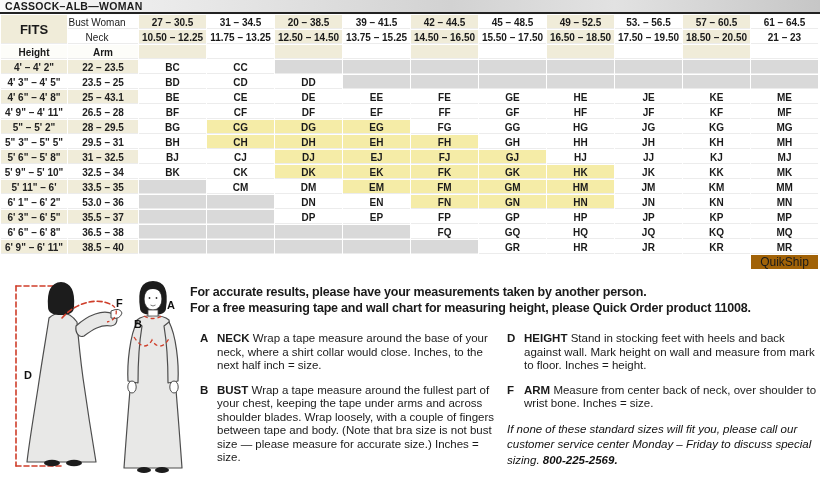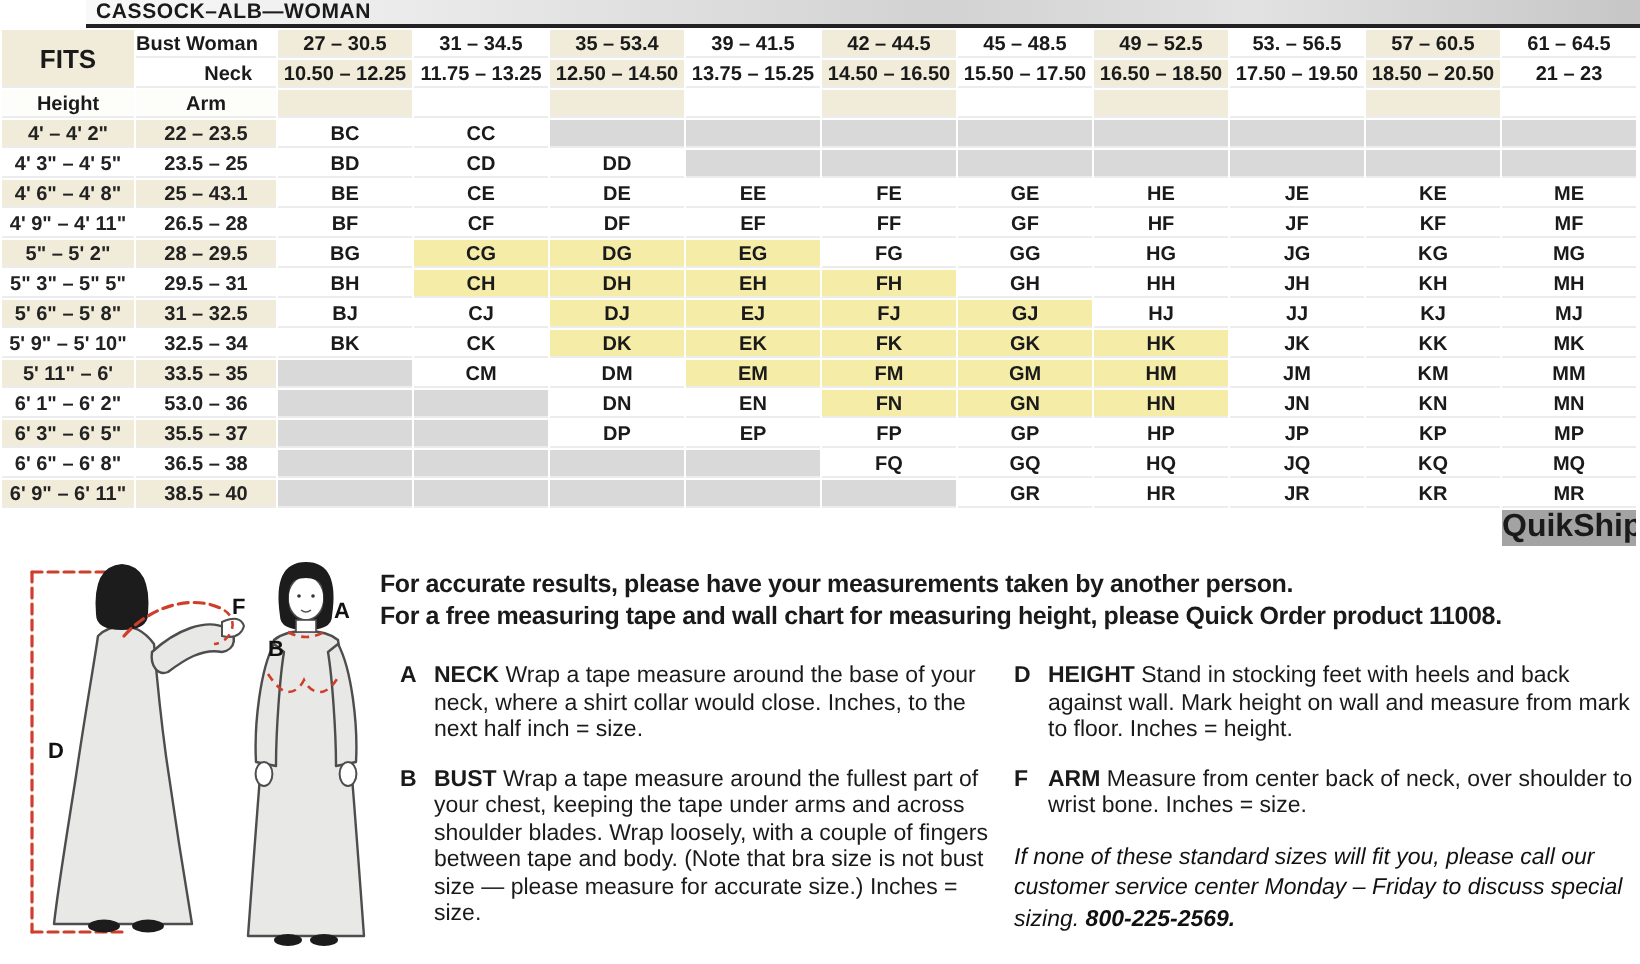--- a/index.html
+++ b/index.html
@@ -8,42 +8,41 @@
     background:#fff;color:#1a1a1a;
     font-family:"Liberation Sans","DejaVu Sans",sans-serif;
     -webkit-font-smoothing:antialiased;
   }
   
   .title-bar{
     height:12px;line-height:12px;padding-left:5px;box-sizing:content-box;
     font-size:10.5px;font-weight:bold;letter-spacing:.3px;
     background:linear-gradient(to right,#f9f9f9 0%,#d2d2d2 55%,#e2e2e2 75%,#c6c6c6 100%);
     border-bottom:2px solid #222;
-    margin-left:43px;
   }
   
   table.size-table{border-collapse:separate;border-spacing:1px;width:819px;table-layout:fixed;margin:0}
   .size-table td{
     padding:0;height:14px;font-size:10px;text-align:center;vertical-align:middle;
     background:#fff;box-shadow:inset 0 -1px 0 #ececec;overflow:hidden;white-space:nowrap;
   }
   .size-table .fits{background:#f0ecd9;font-weight:bold;font-size:13px}
-  .size-table .hlabel{text-align:right;padding-right:12px;font-weight:bold}
+  .size-table .hlabel{text-align:center;padding-right:12px;font-weight:normal}
   .size-table .rng{font-weight:bold}
   .col-beige{background:#f0ecd9 !important}
   .ha-h{text-align:left;padding-left:5px;font-weight:bold;background:#fdfdf9 !important}
   .ha-a{font-weight:bold;background:#fdfdf9 !important}
   .hcell{text-align:left;padding-left:5px;font-weight:bold;color:#222}
   .acell{font-weight:bold;color:#222}
   tr.zebra .hcell,tr.zebra .acell{background:#f0ecd9}
   .code{font-weight:bold}
   .na{background:#d9d9d9 !important;box-shadow:none}
   .hl{background:#f5eca7 !important}
   tr.qs td{background:transparent;box-shadow:none;height:13px}
-  tr.qs .qs-cell{background:#a3a3a3;font-weight:bold;font-size:16px}
+  tr.qs .qs-cell{background:#a16207;font-weight:normal;font-size:12px}
   
   .lower{position:absolute;left:0;top:278px;width:820px;height:204px}
   .intro{
     position:absolute;left:190px;top:6px;width:630px;text-align:left;
     font-weight:bold;font-size:12.5px;line-height:16px;letter-spacing:-.2px;white-space:nowrap;
   }
   .instr-col{position:absolute;top:54px;font-size:11.5px;line-height:13.5px}
   #instr-left{left:200px;width:302px}
   #instr-right{left:507px;width:312px}
   .instr{display:flex;margin-bottom:11px}
@@ -78,21 +77,21 @@
       <col style="width:67px">
       <col style="width:67px">
       <col style="width:67px">
   </colgroup>
   <tbody id="tbl-body">
     <tr id="row-bust">
       <td class="fits" rowspan="2">FITS</td>
       <td class="hlabel">Bust Woman</td>
     <td class="rng col-beige">27 – 30.5</td>
         <td class="rng">31 – 34.5</td>
-        <td class="rng col-beige">35 – 53.4</td>
+        <td class="rng col-beige">20 – 38.5</td>
         <td class="rng">39 – 41.5</td>
         <td class="rng col-beige">42 – 44.5</td>
         <td class="rng">45 – 48.5</td>
         <td class="rng col-beige">49 – 52.5</td>
         <td class="rng">53. – 56.5</td>
         <td class="rng col-beige">57 – 60.5</td>
         <td class="rng">61 – 64.5</td>
       </tr>
     <tr id="row-neck">
       <td class="hlabel">Neck</td>

